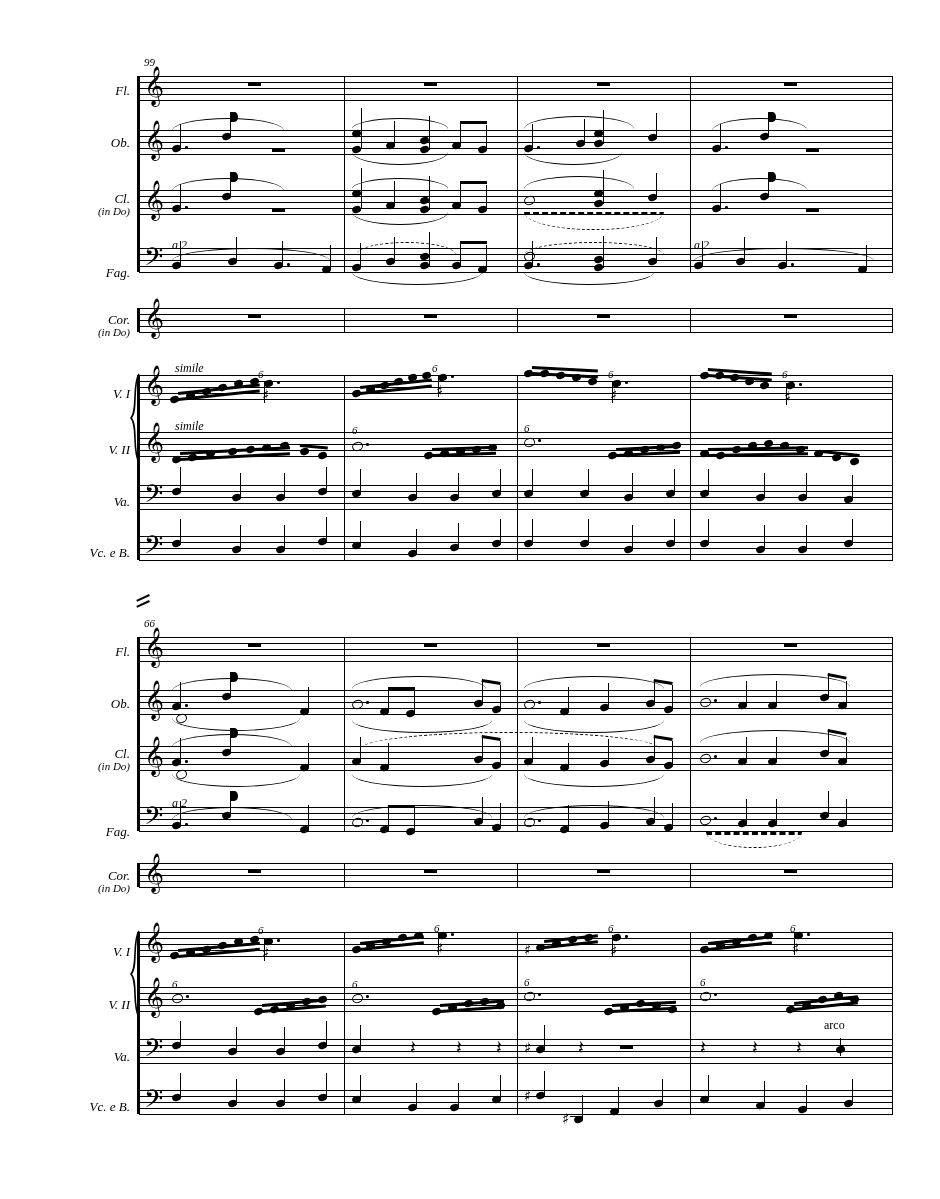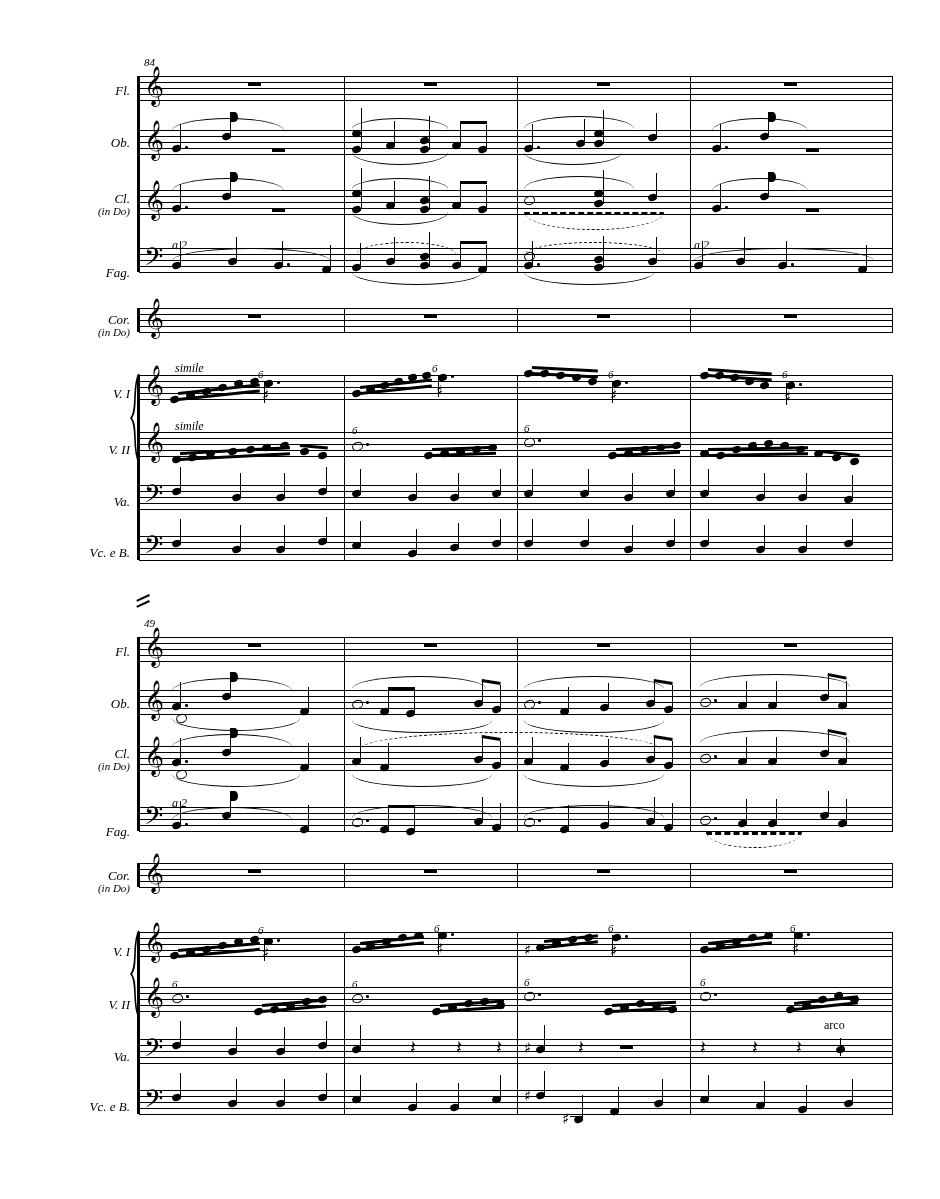--- a/index.html
+++ b/index.html
@@ -82,21 +82,21 @@
   .sysbreak{position:absolute;font-size:0;}
   .sysbreak i{position:absolute;display:block;width:14px;height:1.6px;background:#000;transform:rotate(-25deg);}
 </style>
 </head>
 <body>
 
 <div class="page">
 
   <div class="system" style="top:0;height:580px;">
 
-    <div class="measnum" style="left:144px;top:56px;">84</div>
+    <div class="measnum" style="left:144px;top:56px;">99</div>
 
     <div class="inst-label" style="left:40px;top:84px;width:90px;">
       <span>Fl.</span>
     </div>
     <div class="inst-label" style="left:40px;top:136px;width:90px;">
       <span>Ob.</span>
     </div>
     <div class="inst-label" style="left:40px;top:192px;width:90px;">
       <span>Cl.</span>
       <span class="sub">(in Do)</span>
@@ -548,21 +548,21 @@
     <div class="stem" style="left:852px;top:519px;height:24px;"></div>
   </div>
 
   <div class="sysbreak" style="left:136px;top:595px;width:18px;height:14px;">
     <i style="top:2px;left:0;"></i>
     <i style="top:8px;left:0;"></i>
   </div>
 
   <div class="system" style="top:560px;height:600px;">
 
-    <div class="measnum" style="left:144px;top:57px;">49</div>
+    <div class="measnum" style="left:144px;top:57px;">66</div>
 
     <div class="inst-label" style="left:40px;top:85px;width:90px;">
       <span>Fl.</span>
     </div>
     <div class="inst-label" style="left:40px;top:137px;width:90px;">
       <span>Ob.</span>
     </div>
     <div class="inst-label" style="left:40px;top:187px;width:90px;">
       <span>Cl.</span>
       <span class="sub">(in Do)</span>

